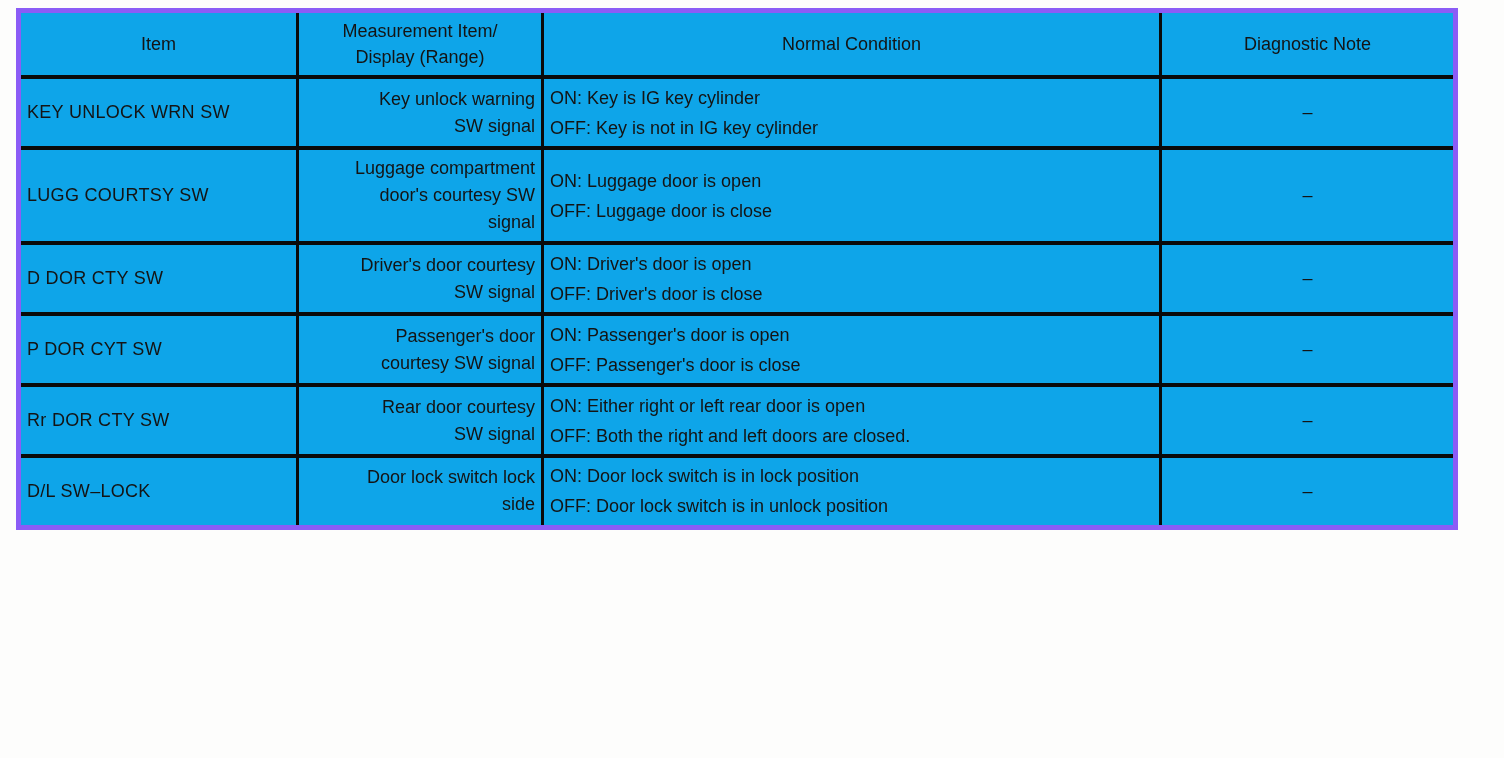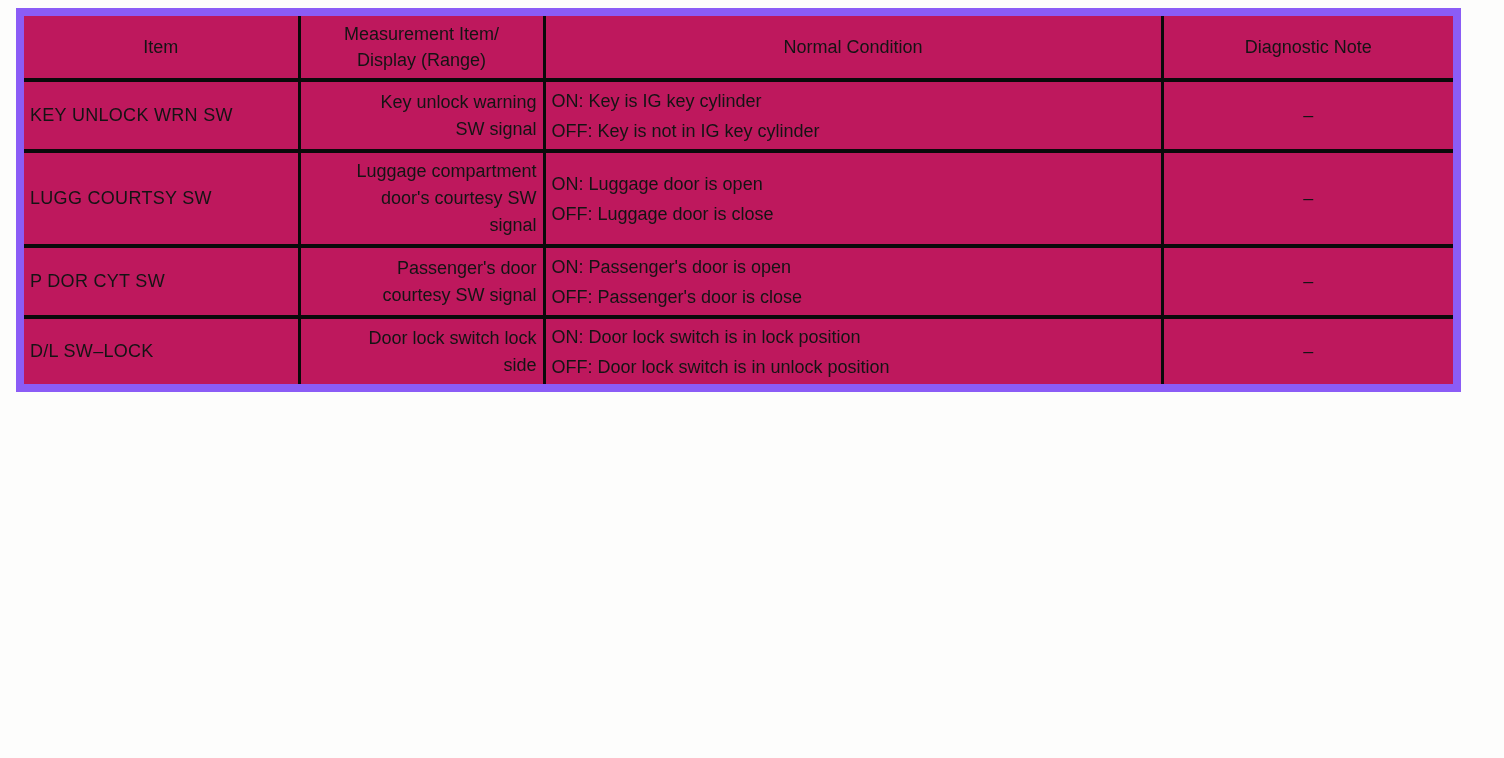--- a/index.html
+++ b/index.html
@@ -19,22 +19,22 @@
     background: #fdfdfc;
     overflow: hidden;
   }
   table.data-list {
     position: absolute;
     left: 16px;
     top: 8px;
     width: 1437px;
     border-collapse: collapse;
     table-layout: fixed;
-    background: #be185d;
-    border: 8px solid #8b5cf6;
+    background: #0ea5e9;
+    border: 5px solid #8b5cf6;
   }
   table.data-list th,
   table.data-list td {
     border-left: 3px solid #0a0a0a;
     border-right: 3px solid #0a0a0a;
     border-top: 4px solid #0a0a0a;
     border-bottom: 4px solid #0a0a0a;
     font-size: 18px;
     font-weight: 400;
     padding: 2px 6px;
@@ -110,26 +110,46 @@
         <td class="cell-measure">Luggage compartment
 door's courtesy SW
 signal</td>
         <td class="cell-cond">
           <div class="cond-line">ON: Luggage door is open</div>
           <div class="cond-line">OFF: Luggage door is close</div>
         </td>
         <td class="cell-note">–</td>
       </tr>
       <tr>
+        <td class="cell-item">D DOR CTY SW</td>
+        <td class="cell-measure">Driver's door courtesy
+SW signal</td>
+        <td class="cell-cond">
+          <div class="cond-line">ON: Driver's door is open</div>
+          <div class="cond-line">OFF: Driver's door is close</div>
+        </td>
+        <td class="cell-note">–</td>
+      </tr>
+      <tr>
         <td class="cell-item">P DOR CYT SW</td>
         <td class="cell-measure">Passenger's door
 courtesy SW signal</td>
         <td class="cell-cond">
           <div class="cond-line">ON: Passenger's door is open</div>
           <div class="cond-line">OFF: Passenger's door is close</div>
+        </td>
+        <td class="cell-note">–</td>
+      </tr>
+      <tr>
+        <td class="cell-item">Rr DOR CTY SW</td>
+        <td class="cell-measure">Rear door courtesy
+SW signal</td>
+        <td class="cell-cond">
+          <div class="cond-line">ON: Either right or left rear door is open</div>
+          <div class="cond-line">OFF: Both the right and left doors are closed.</div>
         </td>
         <td class="cell-note">–</td>
       </tr>
       <tr>
         <td class="cell-item">D/L SW–LOCK</td>
         <td class="cell-measure">Door lock switch lock
 side</td>
         <td class="cell-cond">
           <div class="cond-line">ON: Door lock switch is in lock position</div>
           <div class="cond-line">OFF: Door lock switch is in unlock position</div>

